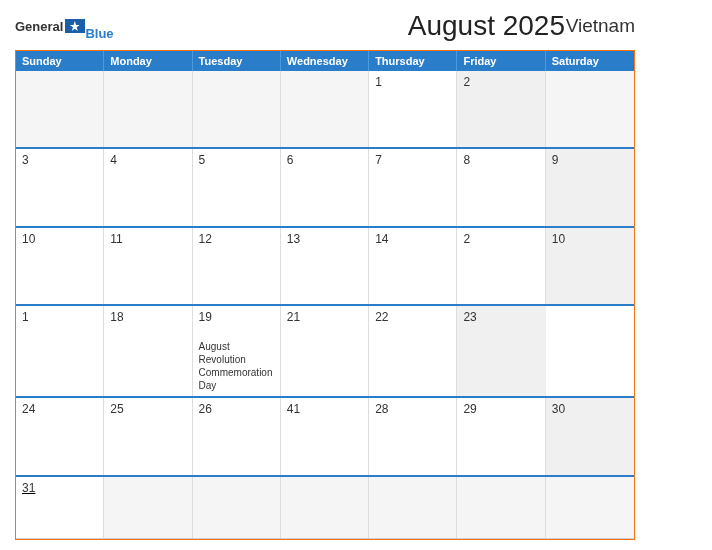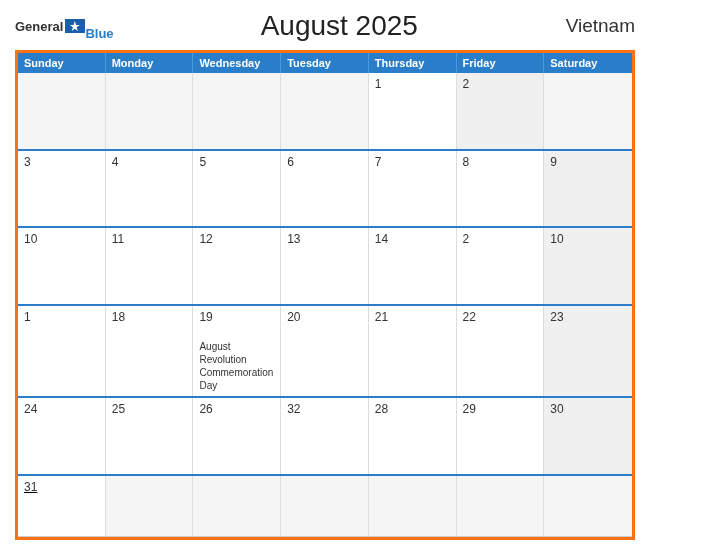--- a/index.html
+++ b/index.html
@@ -43,34 +43,34 @@
     .logo-flag {
       width: 20px;
       height: 14px;
       margin-left: 2px;
       display: inline-block;
     }
     .title {
       font-size: 28px;
       font-weight: normal;
       color: #222;
-      text-align: center;
+      text-align: right;
       flex: 1;
     }
     .country {
       font-size: 19px;
       color: #333;
       min-width: 70px;
       text-align: right;
     }
     .calendar {
       flex: 1;
       display: flex;
       flex-direction: column;
-      border: 3px solid #f97316;
+      border: 1px solid #f97316;
     }
     .calendar-header {
       display: grid;
       grid-template-columns: repeat(7, 1fr);
       background: #2a7dc9;
     }
     .day-header {
       color: #fff;
       font-size: 11px;
       padding: 4px 6px;
@@ -132,22 +132,22 @@
       <span class="logo-blue">Blue</span>
     </div>
     <div class="title">August 2025</div>
     <div class="country">Vietnam</div>
   </div>
 
   <div class="calendar">
     <div class="calendar-header">
       <div class="day-header">Sunday</div>
       <div class="day-header">Monday</div>
+      <div class="day-header">Tuesday</div>
       <div class="day-header">Wednesday</div>
-      <div class="day-header">Tuesday</div>
       <div class="day-header">Thursday</div>
       <div class="day-header">Friday</div>
       <div class="day-header">Saturday</div>
     </div>
     <div class="calendar-body" id="calendar-body">
     <div class="week-row">
           <div class="day-cell empty"></div>
           <div class="day-cell empty"></div>
           <div class="day-cell empty"></div>
           <div class="day-cell empty"></div>
@@ -210,44 +210,41 @@
             <span class="day-number">1</span>
           </div>
           <div class="day-cell">
             <span class="day-number">18</span>
           </div>
           <div class="day-cell">
             <span class="day-number">19</span>
             <div class="holiday-text">August Revolution Commemoration Day</div>
           </div>
           <div class="day-cell">
-            <span class="day-number">20</span>
-          </div>
-          <div class="day-cell">
             <span class="day-number">21</span>
           </div>
           <div class="day-cell">
             <span class="day-number">22</span>
           </div>
           <div class="day-cell saturday">
             <span class="day-number">23</span>
           </div>
         </div>
         <div class="week-row">
           <div class="day-cell">
             <span class="day-number">24</span>
           </div>
           <div class="day-cell">
             <span class="day-number">25</span>
           </div>
           <div class="day-cell">
             <span class="day-number">26</span>
           </div>
           <div class="day-cell">
-            <span class="day-number">32</span>
+            <span class="day-number">41</span>
           </div>
           <div class="day-cell">
             <span class="day-number">28</span>
           </div>
           <div class="day-cell">
             <span class="day-number">29</span>
           </div>
           <div class="day-cell saturday">
             <span class="day-number">30</span>
           </div>

